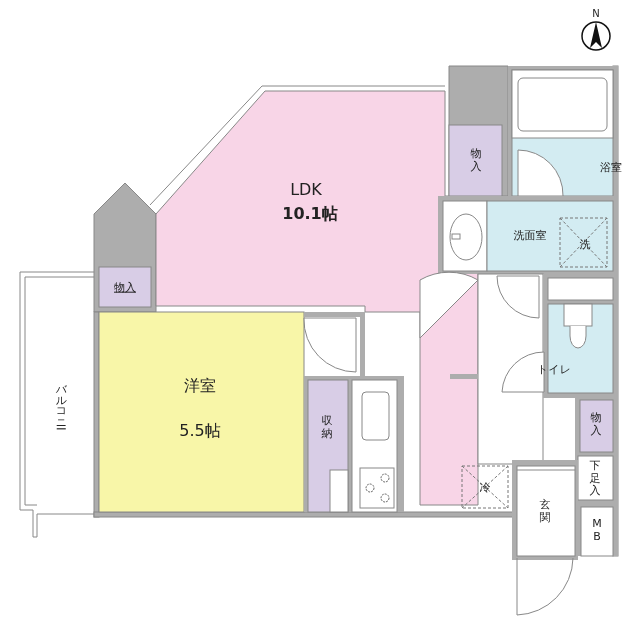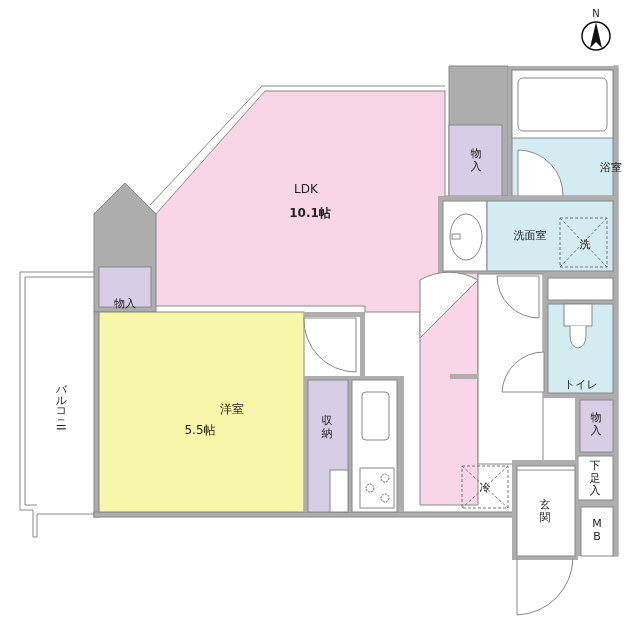--- a/index.html
+++ b/index.html
@@ -1,19 +1,19 @@
 <!DOCTYPE html>
 <html><head>
 <meta charset="utf-8">
 <style>
   html, body { margin:0; padding:0; background:#ffffff; }
   body { width:640px; height:640px; overflow:hidden; position:relative; font-family:"DejaVu Sans", sans-serif; }
   svg { position:absolute; left:0; top:0; }
   .lbl { position:absolute; font-size:12px; color:#222; text-align:center; line-height:1.15; white-space:pre; transform:translate(-50%,-50%); }
-  .lbl.big { font-size:12px; }
+  .lbl.big { font-size:16px; }
   .lbl.sm { font-size:11px; }
   .vert { writing-mode:vertical-rl; text-orientation:upright; letter-spacing:-1px; }
 </style>
 </head>
 <body>
 
 <svg width="640" height="640" viewBox="0 0 640 640">
 
   <g>
     <circle cx="596" cy="36" r="14" fill="none" stroke="#111" stroke-width="1.5"></circle>
@@ -107,32 +107,32 @@
   <rect x="581" y="507" width="32" height="49" fill="#fff" stroke="#888"></rect>
 
   <rect x="512" y="460" width="66" height="100" fill="#adadad"></rect>
   <rect x="517" y="466" width="58" height="90" fill="#fff" stroke="#888"></rect>
   <line x1="517" y1="470" x2="575" y2="470" stroke="#888"></line>
   <path d="M517,558 L517,615 A58,58 0 0 0 573,558" fill="none" stroke="#888"></path>
 </svg>
 
 <div class="lbl big" style="left:306px;top:190px;">LDK</div>
 <div class="lbl big" style="left:310px;top:214px;font-weight:bold;">10.1帖</div>
-<div class="lbl big" style="left:200px;top:410px;margin-left:32px;">洋室</div>
+<div class="lbl big" style="left:200px;top:386px;">洋室</div>
 <div class="lbl big" style="left:200px;top:431px;text-align:right;">5.5帖</div>
-<div class="lbl sm" style="left:125px;top:304px;">物入</div>
+<div class="lbl sm" style="left:125px;top:288px;text-decoration:underline;">物入</div>
 <div class="lbl sm" style="left:476px;top:161px;">物
 入</div>
 <div class="lbl sm" style="left:327px;top:428px;">収
 納</div>
 <div class="lbl sm vert" style="left:60px;top:400px;">バルコニー</div>
 <div class="lbl sm" style="left:575px;top:168px;margin-left:36px;">浴室</div>
 <div class="lbl sm" style="left:530px;top:236px;text-align:right;">洗面室</div>
 <div class="lbl sm" style="left:585px;top:245px;">洗</div>
-<div class="lbl sm" style="left:581px;top:370px;margin-top:15px;">トイレ</div>
+<div class="lbl sm" style="left:554px;top:370px;">トイレ</div>
 <div class="lbl sm" style="left:596px;top:425px;">物
 入</div>
 <div class="lbl sm" style="left:595px;top:479px;">下
 足
 入</div>
 <div class="lbl sm" style="left:545px;top:512px;">玄
 関</div>
 <div class="lbl sm" style="left:597px;top:531px;">M
 B</div>
 <div class="lbl sm" style="left:485px;top:488px;">冷</div>

